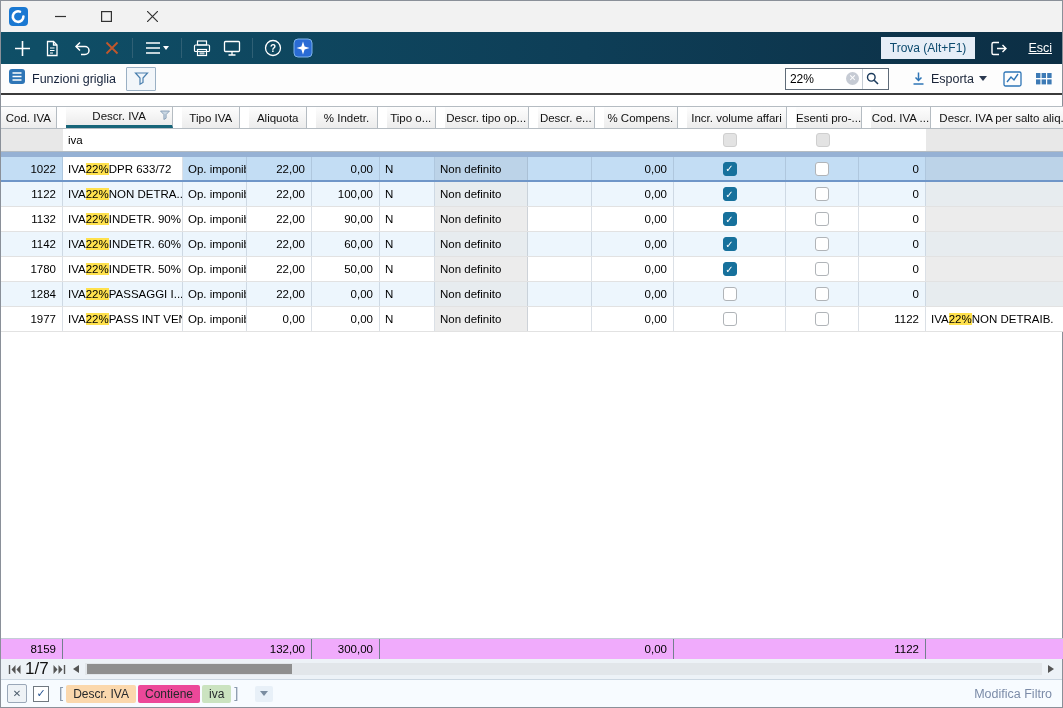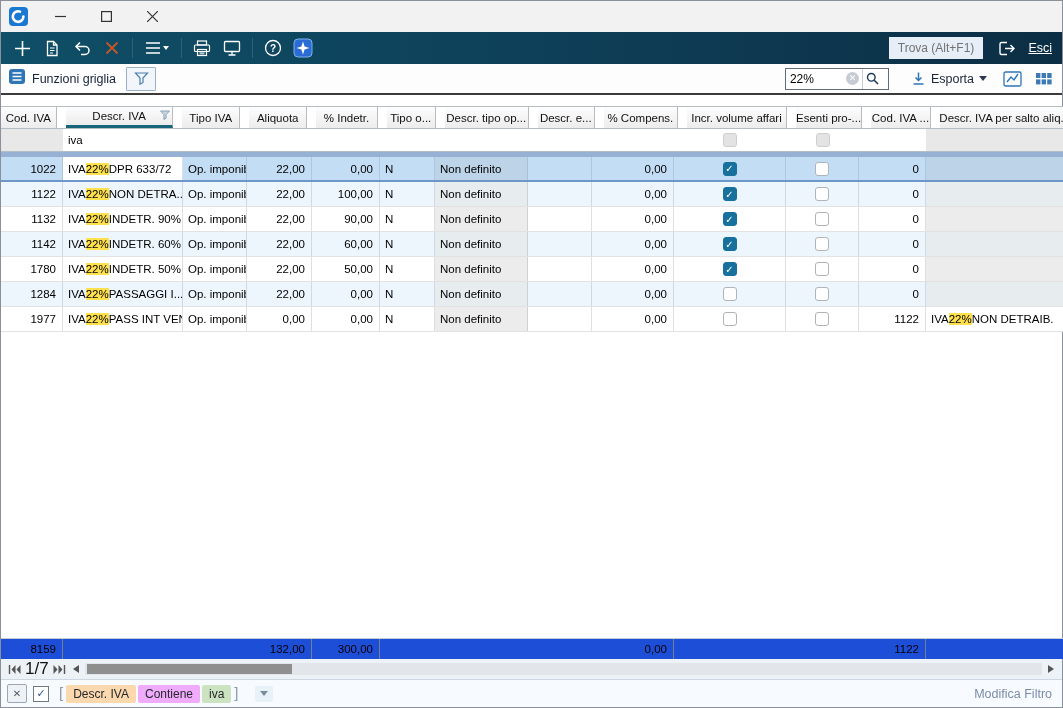--- a/index.html
+++ b/index.html
@@ -11,22 +11,22 @@
   .logo{width:19px;height:19px;margin:0 9px 0 8px;flex:0 0 auto;}
   .title-text{font-size:12px;color:#3c3c3c;letter-spacing:.2px;flex:1;}
   .win-controls{display:flex;height:100%;}
   .win-btn{width:46px;height:100%;display:flex;align-items:center;justify-content:center;color:#333;}
 
   
   .toolbar{height:32px;background:linear-gradient(to right,#0f4f67 0%,#0e3e57 55%,#0c2e44 100%);display:flex;align-items:center;flex:0 0 auto;padding:0 6px;}
   .tb-btn{width:30px;height:26px;display:flex;align-items:center;justify-content:center;flex:0 0 auto;}
   .tb-sep{width:1px;height:20px;background:#2f6075;margin:0 5px;flex:0 0 auto;}
   .tb-spacer{flex:1;}
-  .trova-chip{background:#e7eef7;color:#737373;font-size:12px;padding:4px 9px;margin-right:10px;}
-  .esci{display:flex;align-items:center;gap:12px;color:#fff;font-size:12.5px;padding:0 4px;text-decoration:underline;}
+  .trova-chip{background:#e7eef7;color:#0c4a6e;font-size:12px;padding:4px 9px;margin-right:10px;}
+  .esci{display:flex;align-items:center;gap:20px;color:#fff;font-size:12.5px;padding:0 4px;text-decoration:underline;}
 
   
   .funcbar{height:29px;background:#fdfdfd;border-bottom:2px solid #3a3a3a;display:flex;align-items:center;flex:0 0 auto;padding:0 8px;}
   .func-label{font-size:12.5px;color:#14213a;margin:0 10px 0 7px;}
   .funnel-btn{width:28px;height:22px;border:1px solid #9ab0c4;background:#f2f6fa;display:flex;align-items:center;justify-content:center;border-radius:1px;}
   .func-spacer{flex:1;}
   .searchbox{width:102px;height:20px;border:1px solid #5f6b78;background:#fff;display:flex;align-items:center;margin-right:22px;}
   .searchbox input{border:none;outline:none;width:56px;font-size:12px;padding:0 0 0 4px;font-family:"Liberation Sans",sans-serif;background:transparent;}
   .clear-btn{width:13px;height:13px;border-radius:50%;background:#c6cbd4;color:#fff;font-size:9px;line-height:13px;text-align:center;margin-right:3px;flex:0 0 auto;}
   .mag-area{width:20px;height:100%;border-left:1px solid #c5ccd4;display:flex;align-items:center;justify-content:center;flex:0 0 auto;}
@@ -67,40 +67,40 @@
   .drow.r-sel .focus-cell{background:#ffffff;}
   .drow .white-col{background:#fff;}
   .hl{background:#ffe14d;}
 
   .cb{width:14px;height:14px;border:1px solid #b0b4b8;border-radius:3px;background:#fff;display:flex;align-items:center;justify-content:center;font-size:10px;color:#fff;box-sizing:border-box;}
   .cb.on{background:#17719c;border-color:#17719c;}
   .cb.flt{background:#e3e3e3;border-color:#cfcfcf;}
 
   .grid-empty{flex:1;background:#fff;}
 
-  .srow{height:21px;background:#1d4ed8;border-top:1px solid #c4cdd6;font-size:11.5px;}
+  .srow{height:21px;background:#f0abfc;border-top:1px solid #c4cdd6;font-size:11.5px;}
   .scell{border-right:1px solid transparent;}
   .scell.tick{border-right:1px solid #73808d;}
 
   
   .pagerbar{height:20px;background:#edf2f7;display:flex;align-items:center;flex:0 0 auto;padding:0 4px;}
   .pg-btn{display:flex;align-items:center;justify-content:center;width:18px;height:16px;}
   .pg-label{font-size:17px;color:#111;margin:0 2px;}
   .hsb-arrow{width:14px;height:16px;display:flex;align-items:center;justify-content:center;color:#555;font-size:10px;}
   .hsb-track{flex:1;height:12px;background:#e2e6ea;position:relative;margin:0 2px;}
   .hsb-thumb{position:absolute;left:2px;top:1px;height:10px;width:205px;background:#8f8f8f;}
 
   
   .filterbar{height:27px;background:#f7fbff;border-top:1px solid #ccd7e2;display:flex;align-items:center;flex:0 0 auto;padding:0 6px;font-size:12px;}
   .fb-close{width:18px;height:17px;border:1px solid #9aa7b8;background:#eef2f6;color:#4a5a6a;display:flex;align-items:center;justify-content:center;font-size:10px;border-radius:2px;margin-right:6px;}
   .fb-check{width:14px;height:14px;border:1px solid #707880;background:#fff;display:flex;align-items:center;justify-content:center;font-size:11px;color:#24518f;margin-right:8px;}
   .bracket{color:#8a9aad;font-size:15px;margin:0 2px;position:relative;top:-1px;}
   .chip{padding:2px 7px;border-radius:2px;color:#26292c;margin:0 1px;}
   .chip-field{background:#fbd8ad;}
-  .chip-op{background:#f0abfc;}
+  .chip-op{background:#ec4899;}
   .chip-val{background:#cbe3c0;}
   .fb-caret{margin-left:14px;width:18px;height:16px;display:flex;align-items:center;justify-content:center;background:#e8f0f8;border-radius:2px;}
   .fb-spacer{flex:1;}
   .fb-link{color:#7b8ba8;font-size:12.5px;margin-right:4px;}
 </style>
 </head>
 <body>
 
 <div class="app">
 

